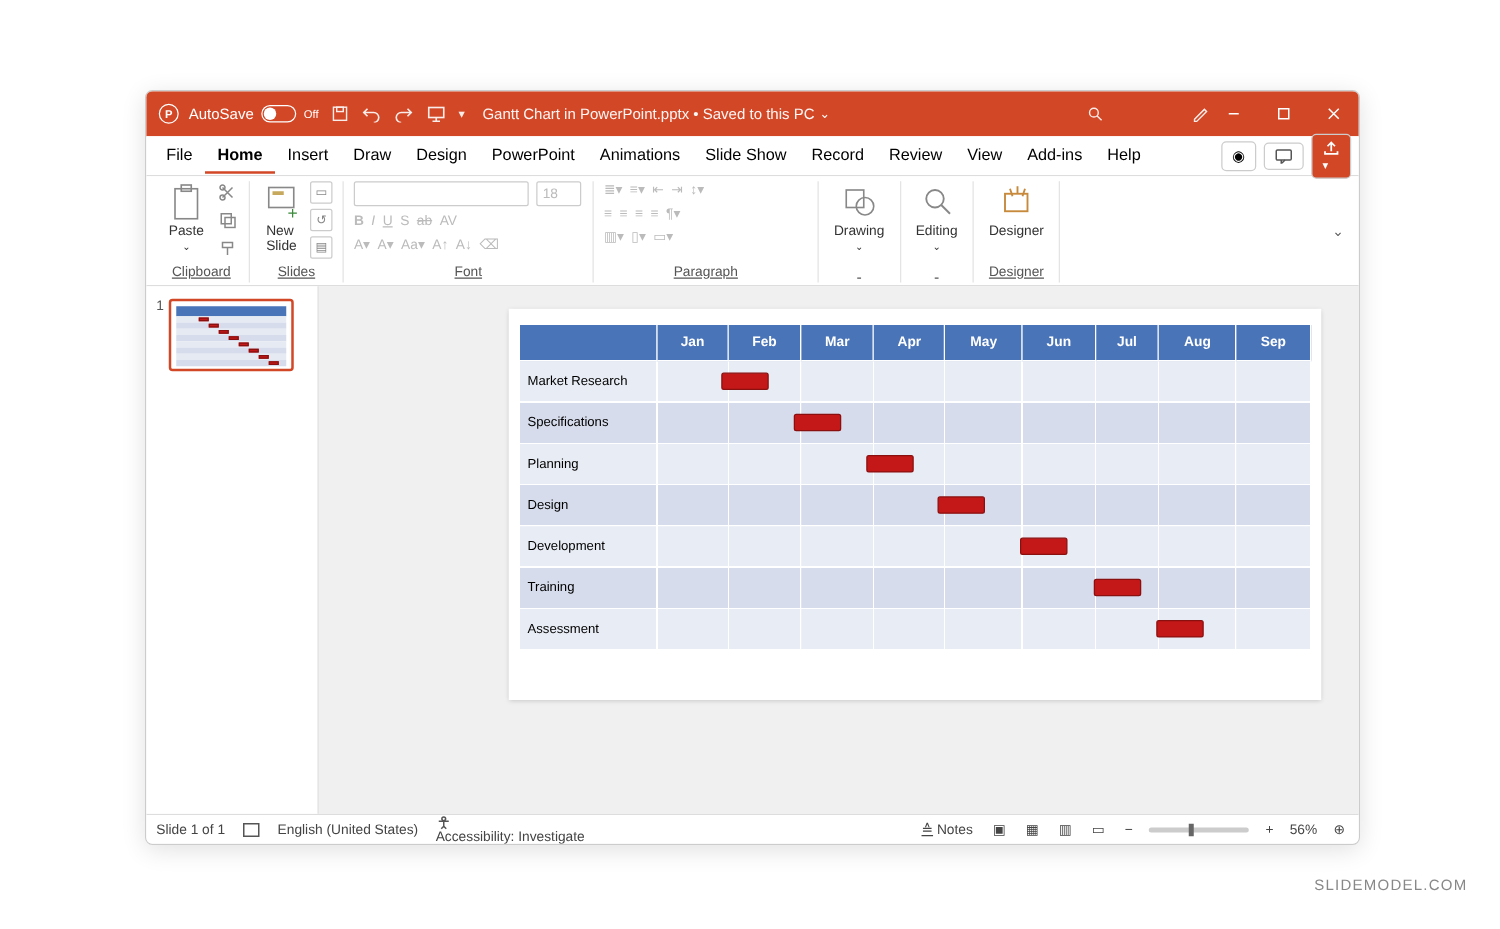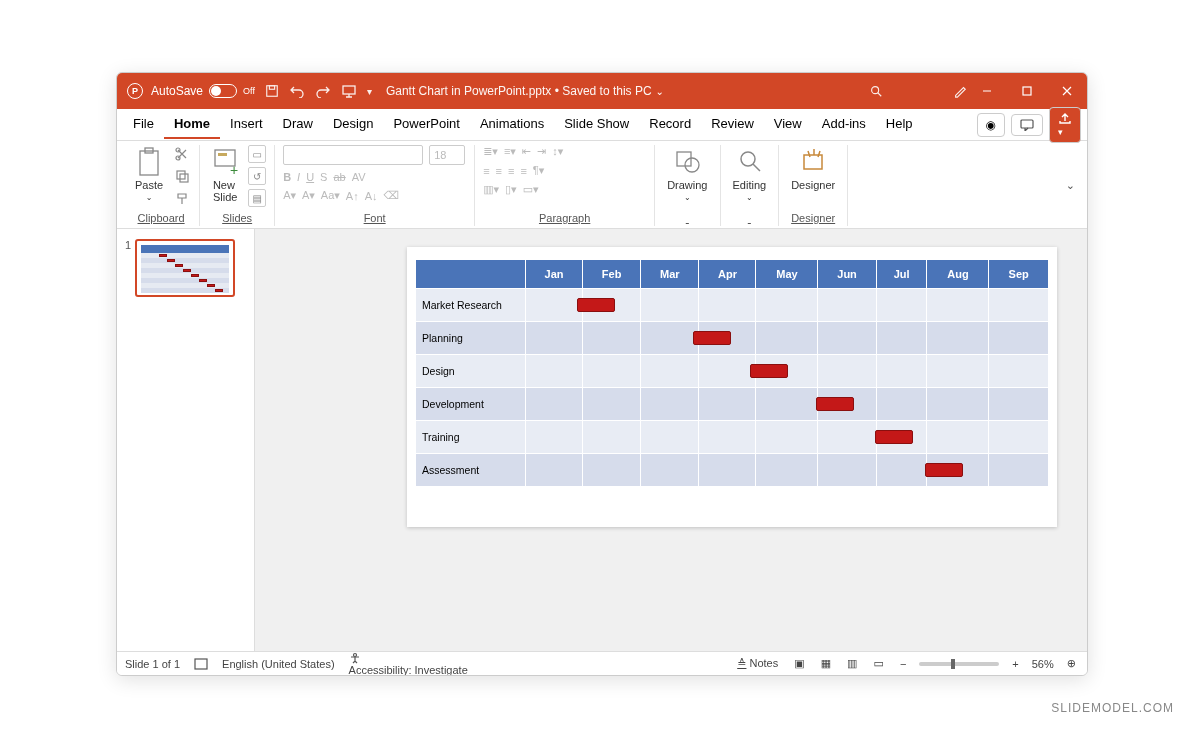--- a/index.html
+++ b/index.html
@@ -373,20 +373,34 @@
                 </td>
                 <td></td>
                 <td></td>
                 <td></td>
                 <td></td>
                 <td></td>
                 <td></td>
                 <td></td>
               </tr>
               <tr>
+                <td>Specifications</td>
+                <td></td>
+                <td></td>
+                <td>
+                  <div class="bar" style="left: -6px;"></div>
+                </td>
+                <td></td>
+                <td></td>
+                <td></td>
+                <td></td>
+                <td></td>
+                <td></td>
+              </tr>
+              <tr>
                 <td>Planning</td>
                 <td></td>
                 <td></td>
                 <td></td>
                 <td>
                   <div class="bar" style="left: -6px;"></div>
                 </td>
                 <td></td>
                 <td></td>
                 <td></td>

